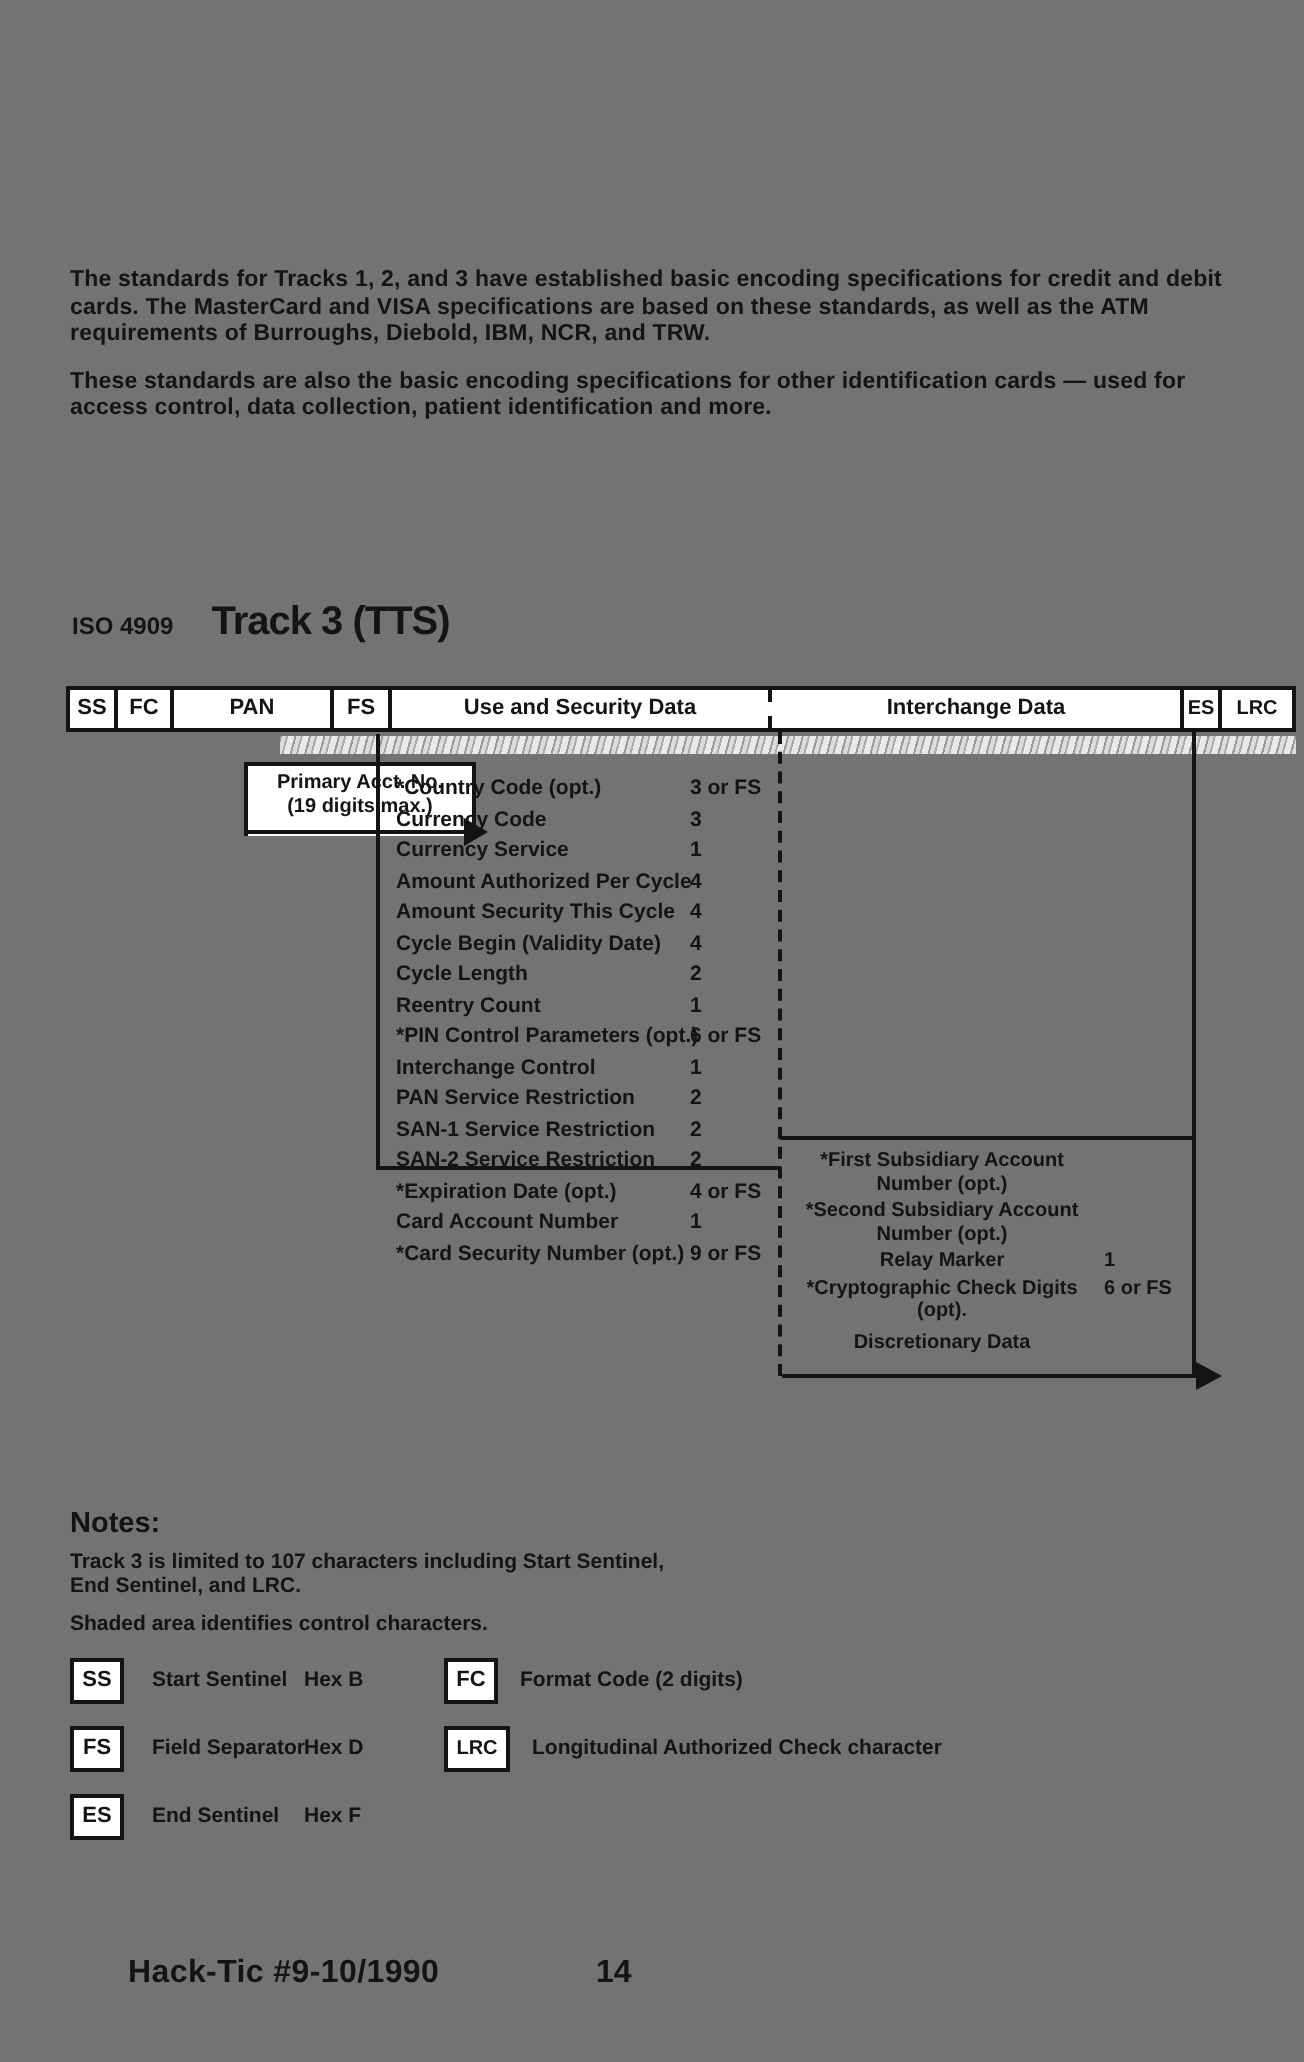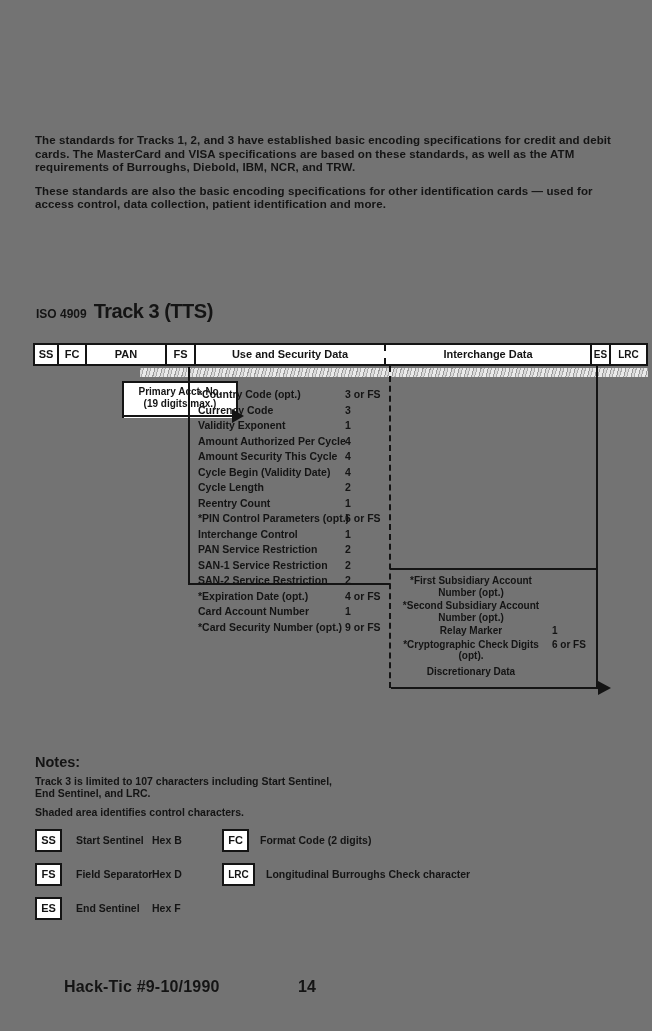--- a/index.html
+++ b/index.html
@@ -7,21 +7,21 @@
   .page {
     position:relative; width:652px; height:1031px; background:#737373;
     font-family:Liberation Sans, sans-serif; color:#141414;
     margin:0 auto; overflow:hidden;
   }
   
   .intro { position:absolute; left:35px; top:134px; width:585px; }
   .intro p { font-size:11.5px; line-height:13.5px; font-weight:bold; letter-spacing:.1px; }
   .intro p + p { margin-top:10px; }
   
-  .heading { position:absolute; left:36px; top:300px; display:flex; align-items:baseline; gap:7px;text-align:right; }
+  .heading { position:absolute; left:36px; top:300px; display:flex; align-items:baseline; gap:19px;text-align:right; }
   .heading .iso { font-size:12px; font-weight:bold; }
   .heading .big { font-size:20px; font-weight:bold; letter-spacing:-.5px; }
   
   .hdr {
     position:absolute; left:33px; top:343px; width:615px; height:23px;
     border:2px solid #141414; display:flex; background:#fff;
   }
   .hc { border-right:2px solid #141414; font-weight:bold; font-size:11px;
         text-align:center; line-height:19px; overflow:hidden; white-space:nowrap; }
   .hc:nth-child(1){ width:24px; }
@@ -132,21 +132,21 @@
   <div class="usbox">
     <div class="us-row">
         <span class="nm">*Country Code (opt.)</span>
         <span class="vl">3 or FS</span>
       </div>
     <div class="us-row">
         <span class="nm">Currency Code</span>
         <span class="vl">3</span>
       </div>
     <div class="us-row">
-        <span class="nm">Validity Exponent</span>
+        <span class="nm">Currency Service</span>
         <span class="vl">1</span>
       </div>
     <div class="us-row">
         <span class="nm">Amount Authorized Per Cycle</span>
         <span class="vl">4</span>
       </div>
     <div class="us-row">
         <span class="nm">Amount Security This Cycle</span>
         <span class="vl">4</span>
       </div>
@@ -234,21 +234,21 @@
   <span class="lg-label" style="left:152px; top:834px;">Hex B</span>
 
   <div class="lg-box" style="left:222px; top:829px;">FC</div>
   <span class="lg-label" style="left:260px; top:834px;">Format Code (2 digits)</span>
 
   <div class="lg-box" style="left:35px; top:863px;">FS</div>
   <span class="lg-label" style="left:76px; top:868px;">Field Separator</span>
   <span class="lg-label" style="left:152px; top:868px;">Hex D</span>
 
   <div class="lg-box wide" style="left:222px; top:863px;">LRC</div>
-  <span class="lg-label" style="left:266px; top:868px;">Longitudinal Burroughs Check character</span>
+  <span class="lg-label" style="left:266px; top:868px;">Longitudinal Authorized Check character</span>
 
   <div class="lg-box" style="left:35px; top:897px;">ES</div>
   <span class="lg-label" style="left:76px; top:902px;">End Sentinel</span>
   <span class="lg-label" style="left:152px; top:902px;">Hex F</span>
 
   <div class="footer-mag">Hack-Tic #9-10/1990</div>
   <div class="footer-page">14</div>
 
 </div>
 

